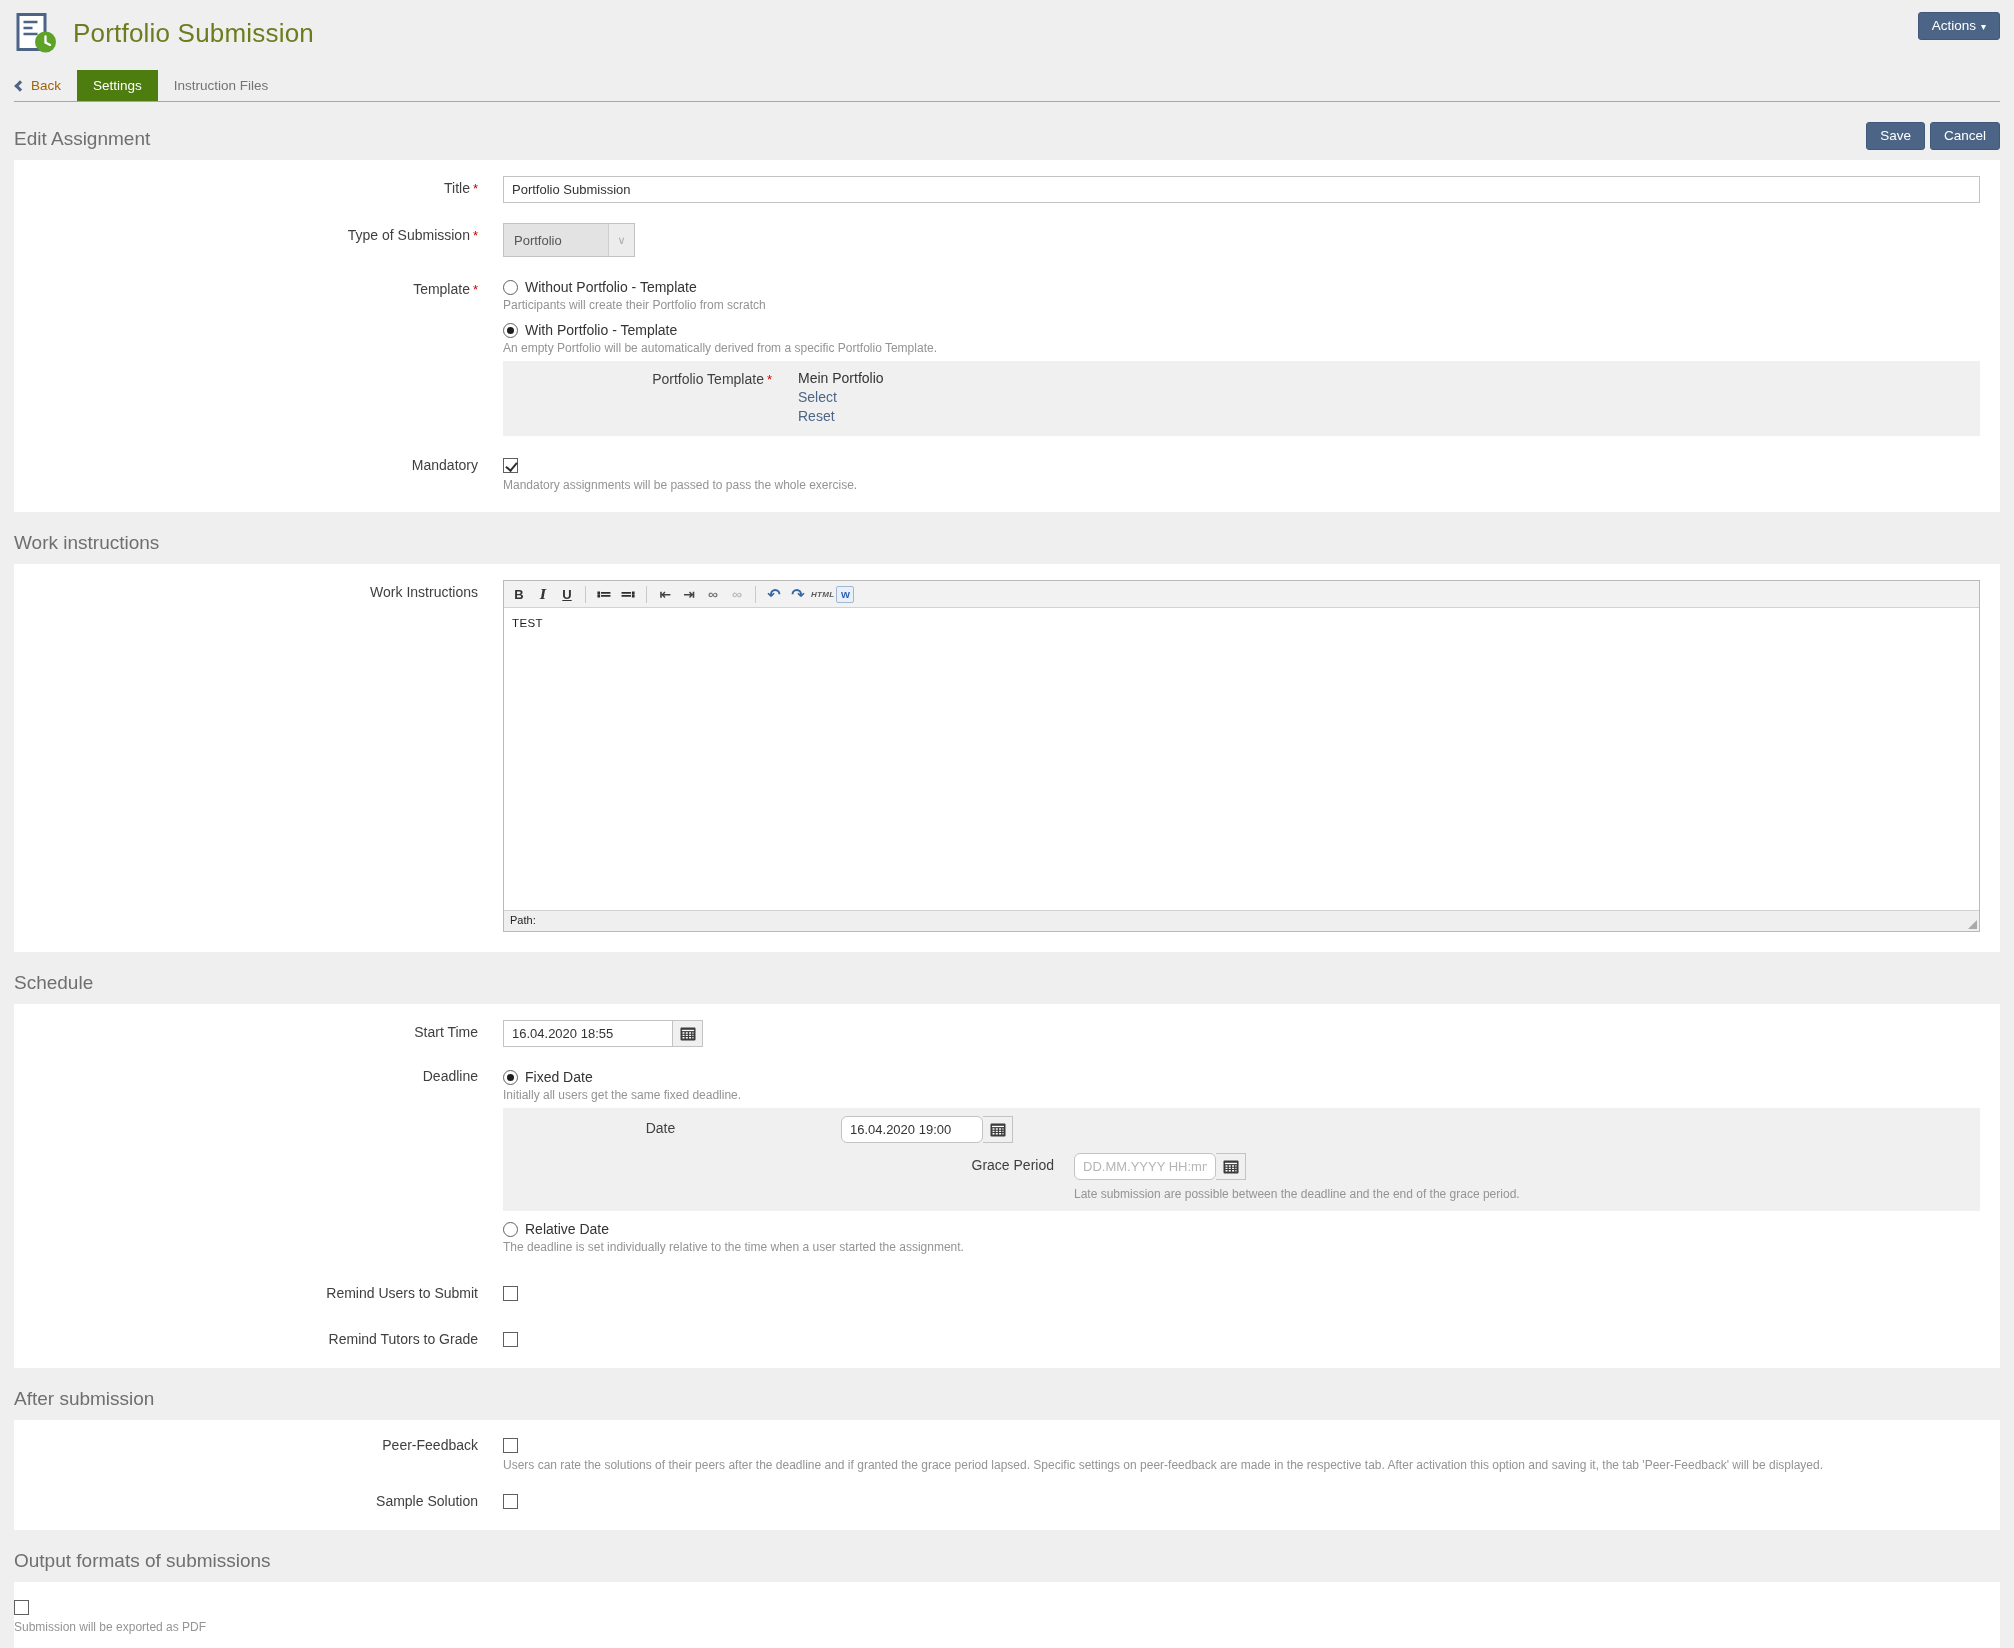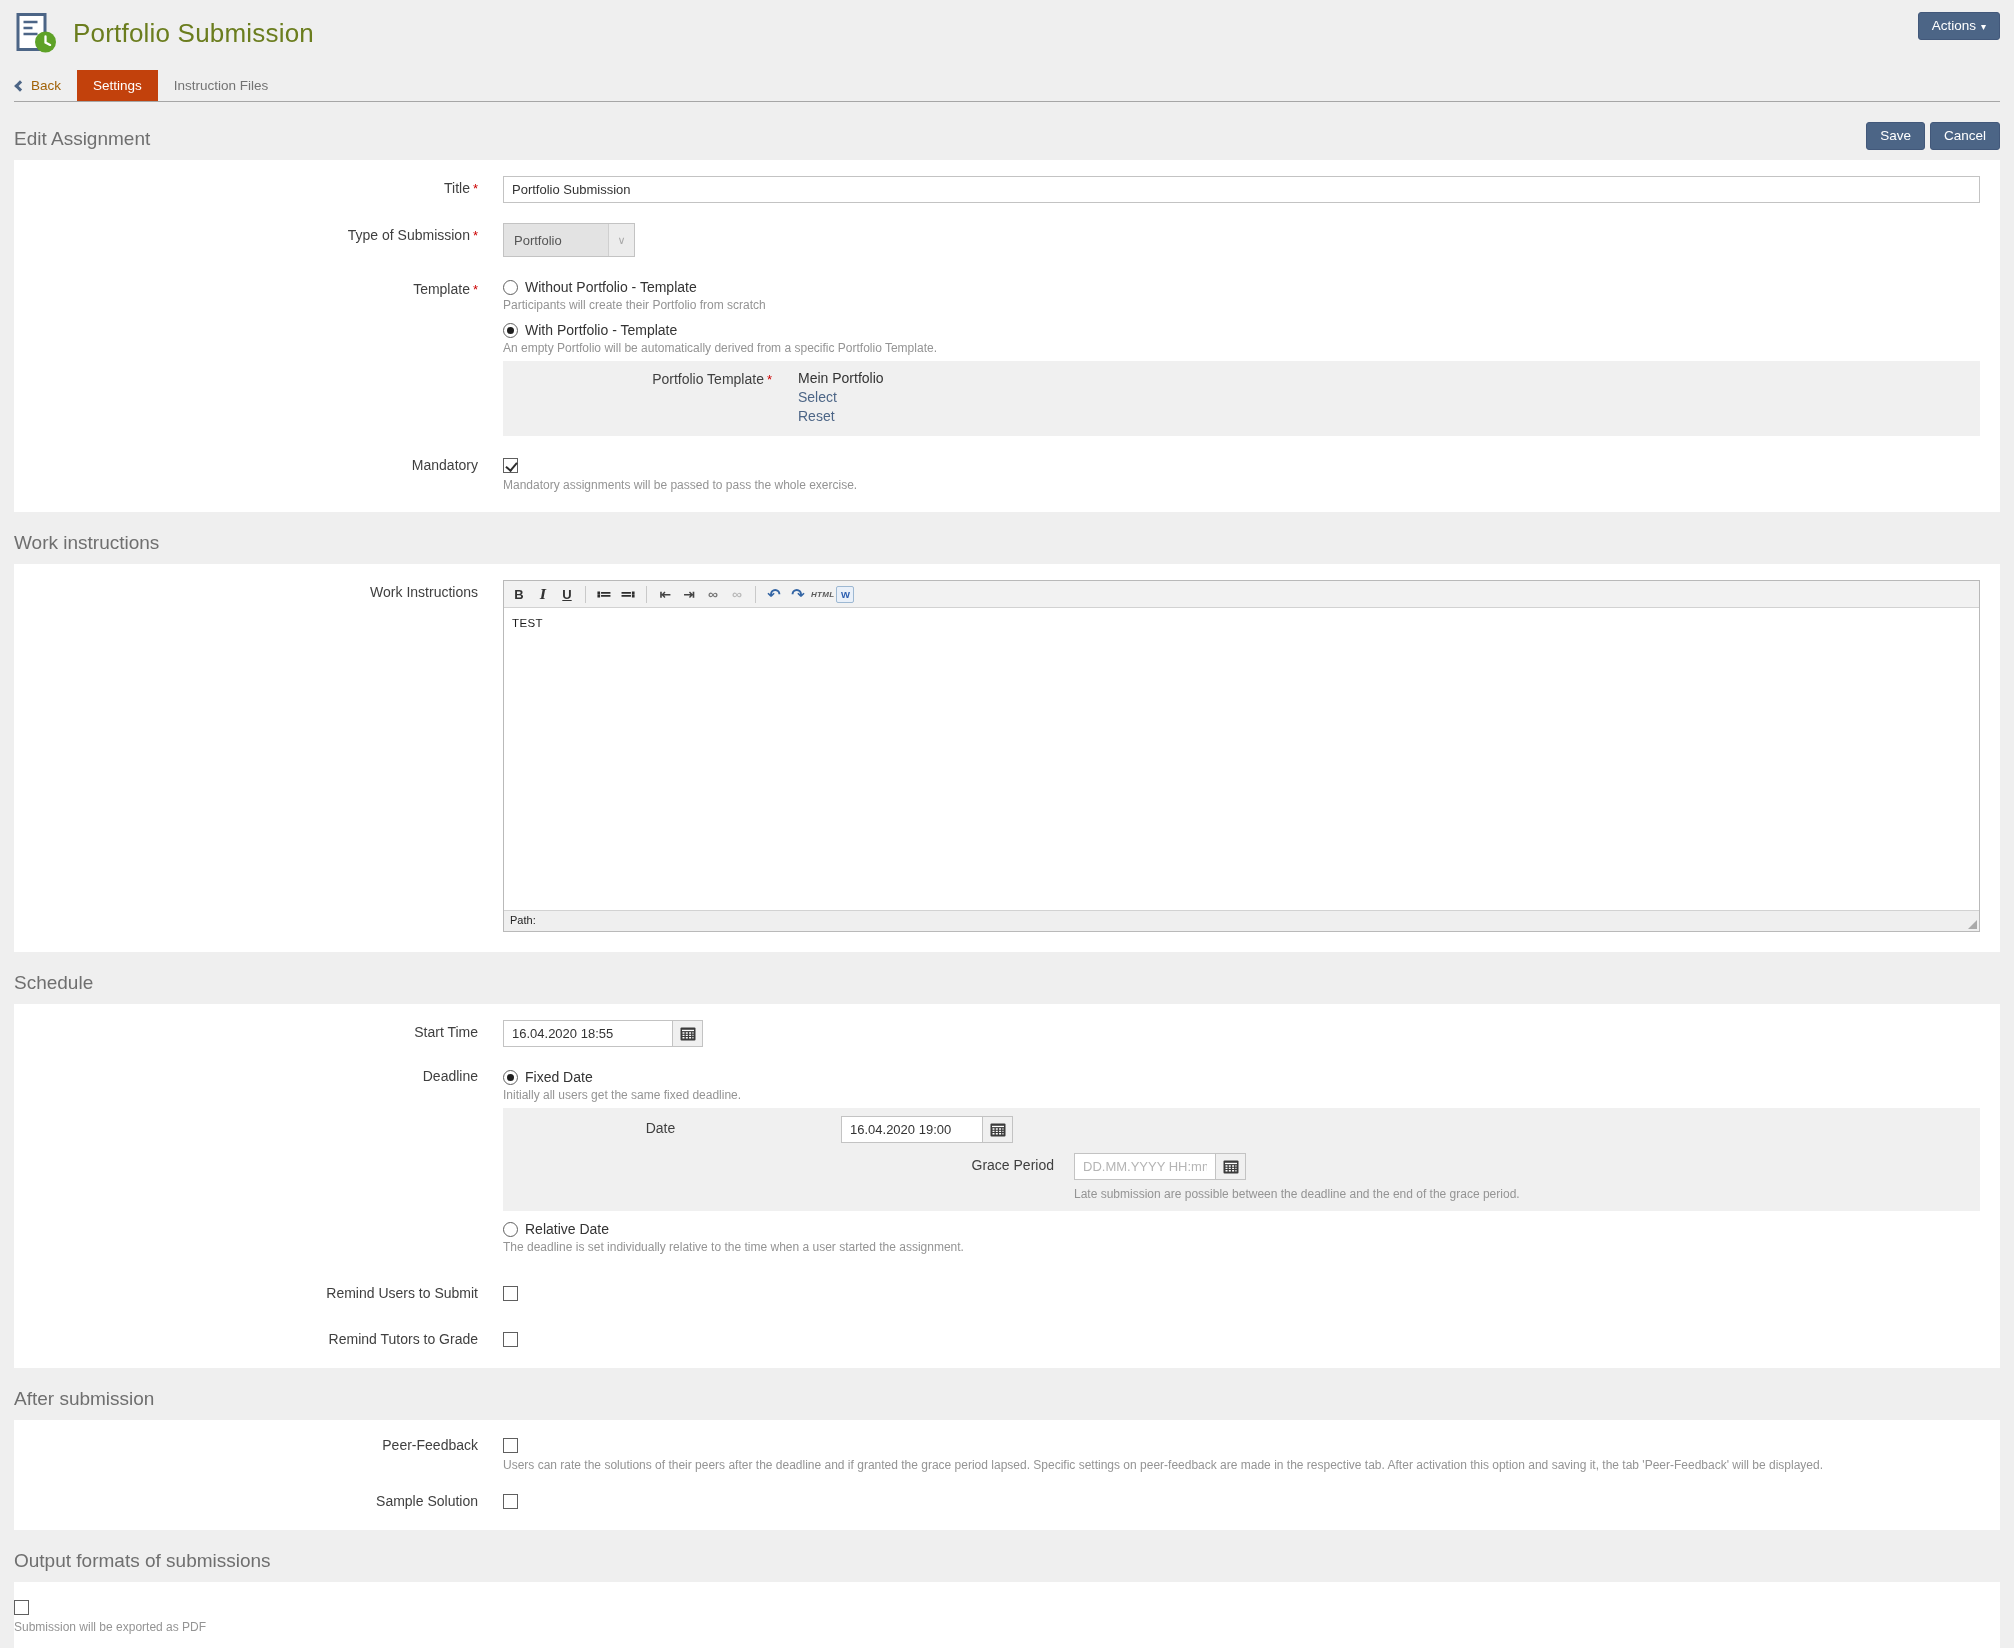--- a/index.html
+++ b/index.html
@@ -17,21 +17,21 @@
   h1.page-title { margin:0; font-size:26px; font-weight:400; color:#6b7d1e; letter-spacing:.2px; }
   .btn { background:#4c6586; color:#fff; border:1px solid #42587a; border-radius:3px;
          font-size:13.5px; font-family:inherit; padding:5px 13px; cursor:pointer; line-height:1.2; }
   .btn .caret { font-size:10px; margin-left:5px; }
   
   .tabbar { display:flex; align-items:stretch; margin:16px 14px 0 14px; border-bottom:1px solid #a6a6a6; }
   .back-link { display:flex; align-items:center; gap:7px; padding:7px 16px 7px 2px; font-size:13.5px;
                color:#a16207; text-decoration:none; cursor:pointer; }
   .chev { display:inline-block; width:8px; height:8px; border-left:3px solid #4c6586; border-bottom:3px solid #4c6586; transform:rotate(45deg); }
   .tab { font-size:13.5px; color:#737373; text-decoration:none; padding:8px 16px; cursor:pointer; display:flex; align-items:center; }
-  .tab.active { background:#c2410c; color:#fff; }
+  .tab.active { background:#4d7c0f; color:#fff; }
   
   .section-head { display:flex; justify-content:space-between; align-items:flex-end; padding:20px 14px 10px 14px; }
   .section-head h2 { margin:0; font-size:19px; font-weight:400; color:#6f6f6f; }
   .cmd { display:flex; gap:5px; }
   .section-body { background:#fff; margin:0 14px; padding:16px 0 12px 0; }
   
   .row { display:flex; margin-bottom:20px; }
   .row:last-child { margin-bottom:8px; }
   .lbl { width:489px; min-width:489px; text-align:right; padding:4px 25px 0 0; font-size:14px; color:#3f3f3f; }
   .req { color:#cc0000; margin-left:3px; font-size:13px; }
@@ -59,21 +59,21 @@
   .subpanel { background:#f0f0f0; padding:8px 0 10px 0; margin-top:4px; }
   .subrow { display:flex; }
   .slbl-pt { width:295px; min-width:295px; text-align:right; padding:2px 26px 0 0; font-size:14px; color:#3f3f3f; }
   .slbl-date { width:338px; min-width:338px; text-align:center; padding:4px 23px 0 0; font-size:14px; color:#3f3f3f; }
   .slbl-grace { width:571px; min-width:571px; text-align:right; padding:4px 20px 0 0; font-size:14px; color:#3f3f3f; }
   .sval { font-size:14px; color:#333; line-height:19px; }
   a.link { color:#4c6586; text-decoration:none; cursor:pointer; display:block; line-height:19px; font-size:14px; }
   
   .dategroup { display:inline-flex; align-items:stretch; }
   .dategroup input.text { width:170px; }
-  .dategroup input.text.sm { width:142px; }
+  .dategroup input.text.sm { width:142px;border-radius:6px; }
   .calbtn { width:30px; border:1px solid #c3c3c3; border-left:none; background:#f0f0f0; display:flex; align-items:center; justify-content:center; cursor:pointer; padding:0; }
   input.text::placeholder { color:#b5b5b5; }
   
   .editor { border:1px solid #b9b9b9; background:#fff; }
   .ed-toolbar { display:flex; align-items:center; gap:2px; background:#f2f2f2; border-bottom:1px solid #d2d2d2; padding:2px 4px; height:27px; }
   .tb { display:inline-flex; align-items:center; justify-content:center; min-width:22px; height:21px; font-size:13px;
         color:#333; cursor:pointer; border-radius:2px; user-select:none; }
   .tb-b { font-weight:bold; }
   .tb-i { font-style:italic; font-family:"DejaVu Serif",serif; font-weight:bold; }
   .tb-u { text-decoration:underline; font-weight:bold; }

